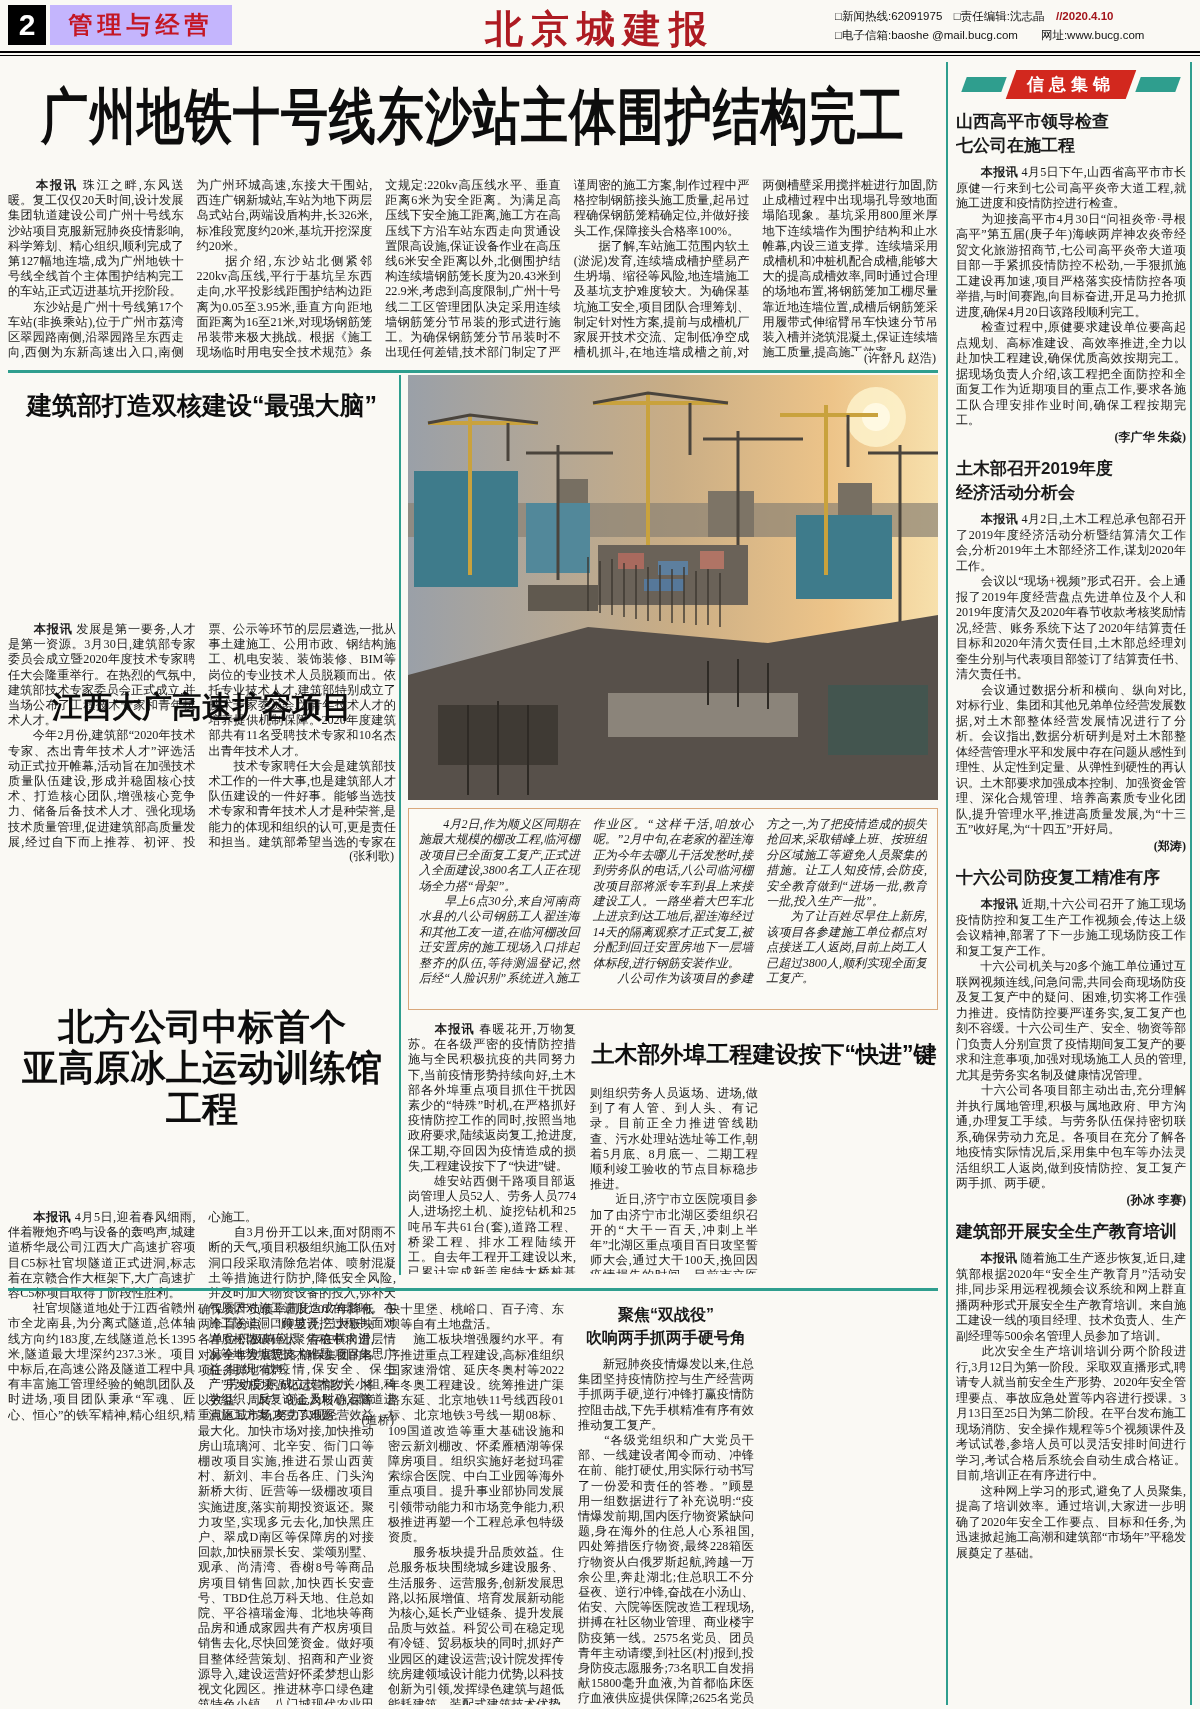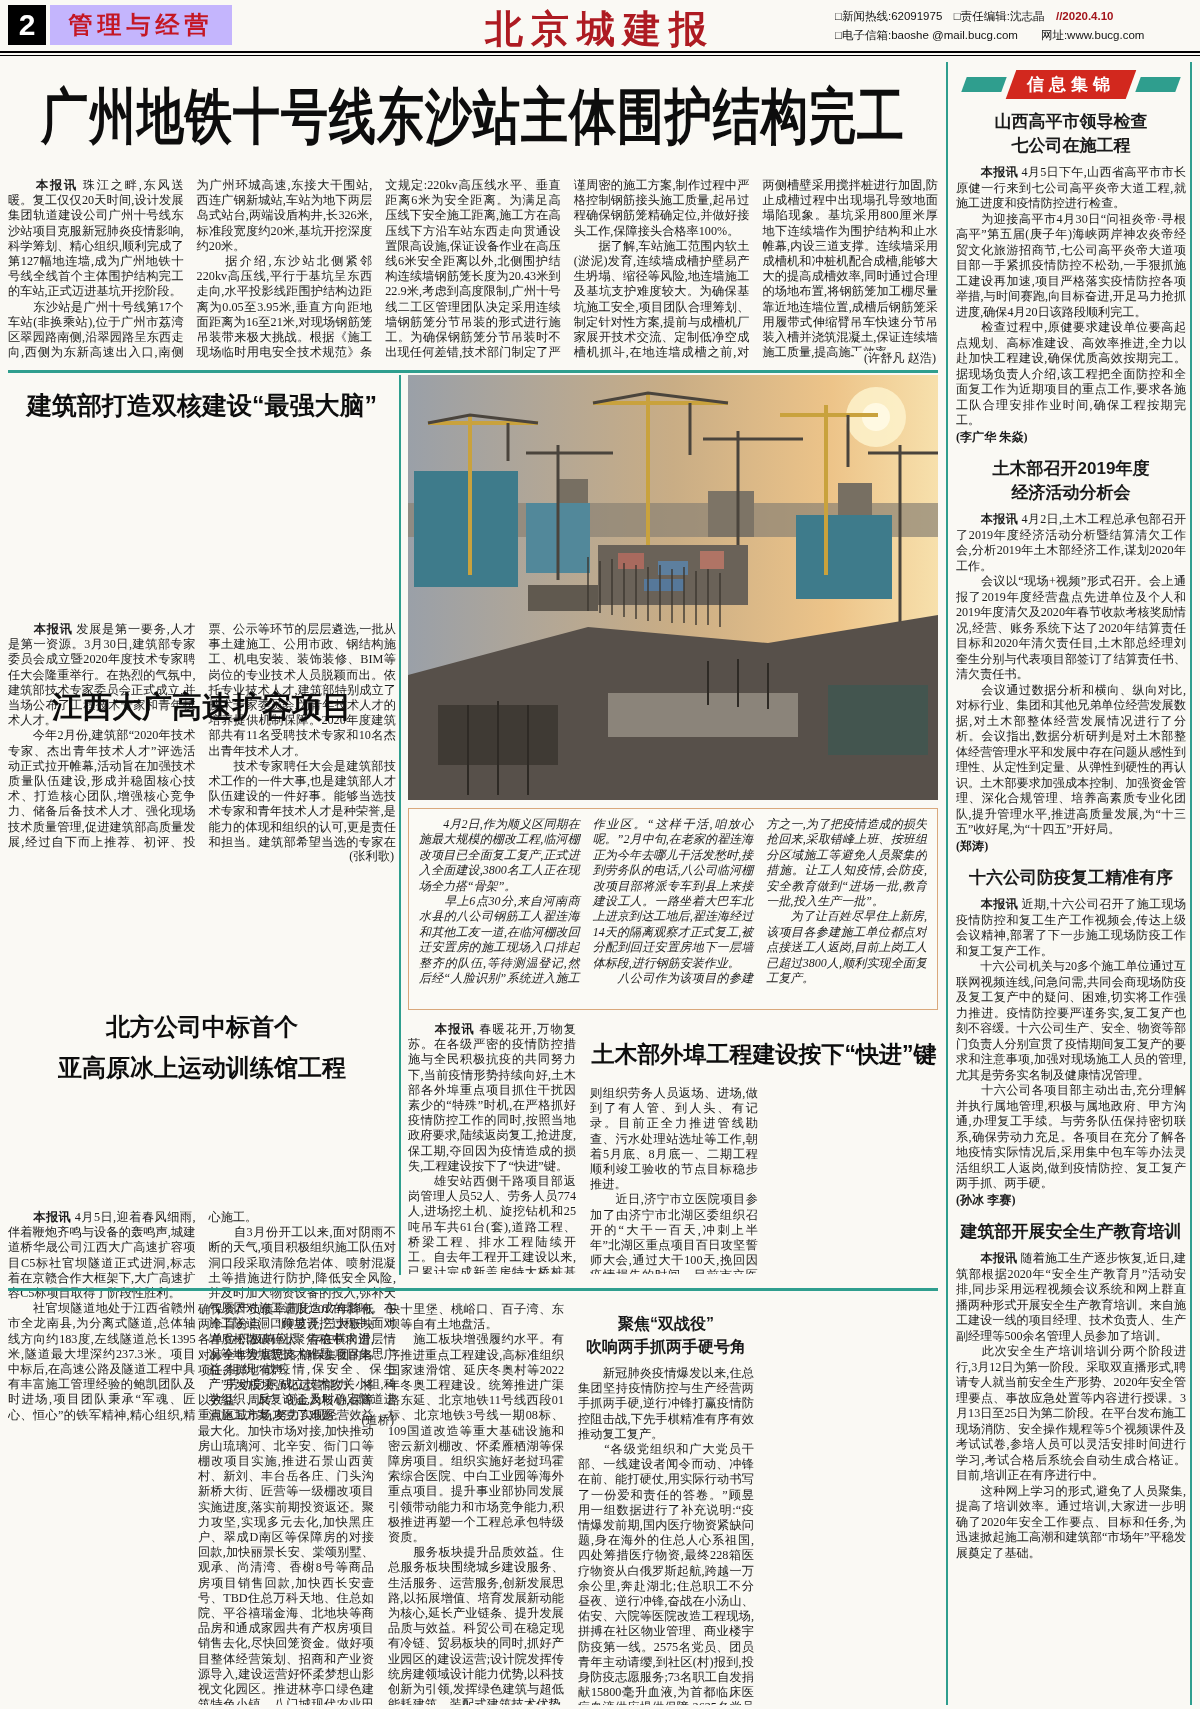--- a/index.html
+++ b/index.html
@@ -37,21 +37,21 @@
   .hl{font-family:"Liberation Sans",sans-serif;font-weight:900;text-align:center;color:#0d0d0d;}
   
   .main-hl{left:8px;top:64px;width:930px;height:106px;line-height:106px;
     font-size:47px;letter-spacing:1px;transform:scaleY(1.28);transform-origin:center;white-space:nowrap;}
   .main-cols{left:8px;top:178px;width:930px;height:188px;}
   .divider{background:#2f9e8e;height:3px;left:8px;width:930px;}
   .dept-hl{left:8px;top:382px;width:388px;height:46px;line-height:46px;font-size:25px;}
   .dept-cols{left:8px;top:434px;width:388px;height:242px;}
   .jx-hl{left:8px;top:686px;width:388px;font-size:30px;line-height:42px;}
   .jx-cols{left:8px;top:780px;width:388px;height:218px;}
-  .north-hl{left:8px;top:1006px;width:388px;font-size:24px;line-height:41px;}
+  .north-hl{left:8px;top:1006px;width:388px;font-size:36px;line-height:41px;}
   .vteal{left:399px;top:375px;width:2px;height:900px;background:#2f9e8e;}
   .photo{left:408px;top:375px;width:530px;height:425px;overflow:hidden;}
   .photo-title{position:absolute;left:0;right:0;bottom:8px;text-align:center;
     font-family:"Liberation Sans",sans-serif;font-weight:900;font-size:35px;color:#fff;
     letter-spacing:2px;-webkit-text-stroke:2.5px #0a0a0a;
     text-shadow:2px 2px 0 #000,-2px 2px 0 #000,2px -2px 0 #000,-2px -2px 0 #000;}
   .capbox{left:408px;top:808px;width:530px;height:202px;border:1px solid #d9a87c;
     box-sizing:border-box;padding:8px 10px;background:#fbfaf5;font-family:Liberation Serif, serif;}
   .capbox .coltext{height:184px;font-style:italic;font-size:12px;line-height:15.4px;}
   .civil-col1{left:408px;top:1022px;width:168px;height:252px;}
@@ -63,24 +63,24 @@
   
   .sbline{top:62px;width:2px;height:1643px;background:#2f9e8e;}
   .sb-label{left:952px;top:70px;width:238px;display:flex;align-items:center;justify-content:center;gap:7px;}
   .lab-bar{width:40px;height:15px;background:#2f9e8e;transform:skewX(-20deg);}
   .lab-box{background:#d2281e;transform:skewX(-20deg);padding:3px 16px;}
   .lab-box span{display:inline-block;transform:skewX(20deg);color:#fff;
     font-family:"Liberation Sans",sans-serif;font-weight:900;font-size:17px;letter-spacing:5px;}
   .sb-content{left:956px;top:104px;width:230px;height:1600px;overflow:hidden;}
   .sb-item{margin-bottom:12px;}
   .sb-title{font-family:"Liberation Sans",sans-serif;font-weight:900;font-size:17px;
-    line-height:24px;text-align:center;margin:6px 0 7px;}
+    line-height:24px;text-align:left;margin:6px 0 7px;}
   .sb-title div:empty{display:none;}
   .sb-body{text-align:justify;white-space:pre-line;font-size:12.1px;line-height:15.5px;}
-  .sb-sig{display:block;text-align:left;font-weight:bold;font-size:12.1px;margin-top:1px;}
+  .sb-sig{display:block;text-align:right;font-weight:bold;font-size:12.1px;margin-top:1px;}
 </style>
 </head>
 <body>
 
 <div class="abs pagenum">2</div>
 <div class="abs sectionbox">
   <span>管理与经营</span>
 </div>
 <div class="abs masthead">北京城建报</div>
 <div class="abs hdrinfo">
@@ -243,21 +243,21 @@
   <div class="coltext" style="height:403px">确保资产负债率同比2017年降低两个百分点。”顾昱说,三大板块各单位积极响应,聚焦稳中求进,对标全年发展思路,确保集团的各项任务掷地有声。
 　　开发板块强化运营能力。将以效益、周转、现金为核心,保障重点区域市场,努力实现经营效益最大化。加快市场对接,加快推动房山琉璃河、北辛安、衙门口等棚改项目实施,推进石景山西黄村、新刘、丰台岳各庄、门头沟新桥大街、匠营等一级棚改项目实施进度,落实前期投资返还。聚力攻坚,实现多元去化,加快黑庄户、翠成D南区等保障房的对接回款,加快丽景长安、棠颂别墅、观承、尚清湾、香榭8号等商品房项目销售回款,加快西长安壹号、TBD住总万科天地、住总如院、平谷禧瑞金海、北地块等商品房和通成家园共有产权房项目销售去化,尽快回笼资金。做好项目整体经营策划、招商和产业资源导入,建设运营好怀柔梦想山影视文化园区。推进林亭口绿色建筑特色小镇、八门城现代农业田园综合体运营模式取得突破。提升自持白俄北京饭店、西三旗酒店、大光明中心商业综合体物业酒店运营管理能力。研究加快推进自有土地盘活,加快“两站一街”、天津武清、北辰小淀镇整理地块土地出让,加快武清特殊用地置换;因项施策,进一步加</div>
 </div>
 <div class="abs bot-col" style="left:388px">
   <div class="coltext" style="height:403px">快十里堡、桃峪口、百子湾、东坝等自有土地盘活。
 　　施工板块增强履约水平。有序推进重点工程建设,高标准组织国家速滑馆、延庆冬奥村等2022年冬奥工程建设。统筹推进广渠路东延、北京地铁11号线西段01标、北京地铁3号线一期08标、109国道改造等重大基础设施和密云新刘棚改、怀柔雁栖湖等保障房项目。组织实施好老挝玛霍索综合医院、中白工业园等海外重点项目。提升事业部协同发展引领带动能力和市场竞争能力,积极推进再塑一个工程总承包特级资质。
 　　服务板块提升品质效益。住总服务板块围绕城乡建设服务、生活服务、运营服务,创新发展思路,以拓展增值、培育发展新动能为核心,延长产业链条、提升发展品质与效益。科贸公司在稳定现有冷链、贸易板块的同时,抓好产业园区的建设运营;设计院发挥传统房建领域设计能力优势,以科技创新为引领,发挥绿色建筑与超低能耗建筑、装配式建筑技术优势,拓展绿色建筑全过程咨询与EPC业务协同发展。发挥BIM技术行业优势,推动集团工程建设全产业链数字化转型;物业服务将在拓展增值服务上下更大功夫,保证服务好副中心项目。</div>
 </div>
 <div class="abs bot-col" style="left:578px">
   <div style="height:403px;overflow:hidden">
-    <div class="subhead" style="margin-top:10px">
+    <div class="subhead" style="margin-top:1px">
       <div>聚焦“双战役”</div>
       <div>吹响两手抓两手硬号角</div>
     </div>
     <div class="coltext">　　新冠肺炎疫情爆发以来,住总集团坚持疫情防控与生产经营两手抓两手硬,逆行冲锋打赢疫情防控阻击战,下先手棋精准有序有效推动复工复产。
 　　“各级党组织和广大党员干部、一线建设者闻令而动、冲锋在前、能打硬仗,用实际行动书写了一份爱和责任的答卷。”顾昱用一组数据进行了补充说明:“疫情爆发前期,国内医疗物资紧缺问题,身在海外的住总人心系祖国,四处筹措医疗物资,最终228箱医疗物资从白俄罗斯起航,跨越一万余公里,奔赴湖北;住总职工不分昼夜、逆行冲锋,奋战在小汤山、佑安、六院等医院改造工程现场,拼搏在社区物业管理、商业楼宇防疫第一线。2575名党员、团员青年主动请缨,到社区(村)报到,投身防疫志愿服务;73名职工自发捐献15800毫升血液,为首都临床医疗血液供应提供保障;2625名党员自愿捐款支援抗击疫情,数额达22.2万元。住总物业人一直奋战在抗疫第一线,持续织牢防疫网,物业服务覆盖面积达1600万平方米。”
 　　做好复工复产是当前的紧迫任务。住总集团开发板块企业积极参与北</div>
   </div>
 </div>
 
 <div class="abs sbline" style="left:946px"></div>

